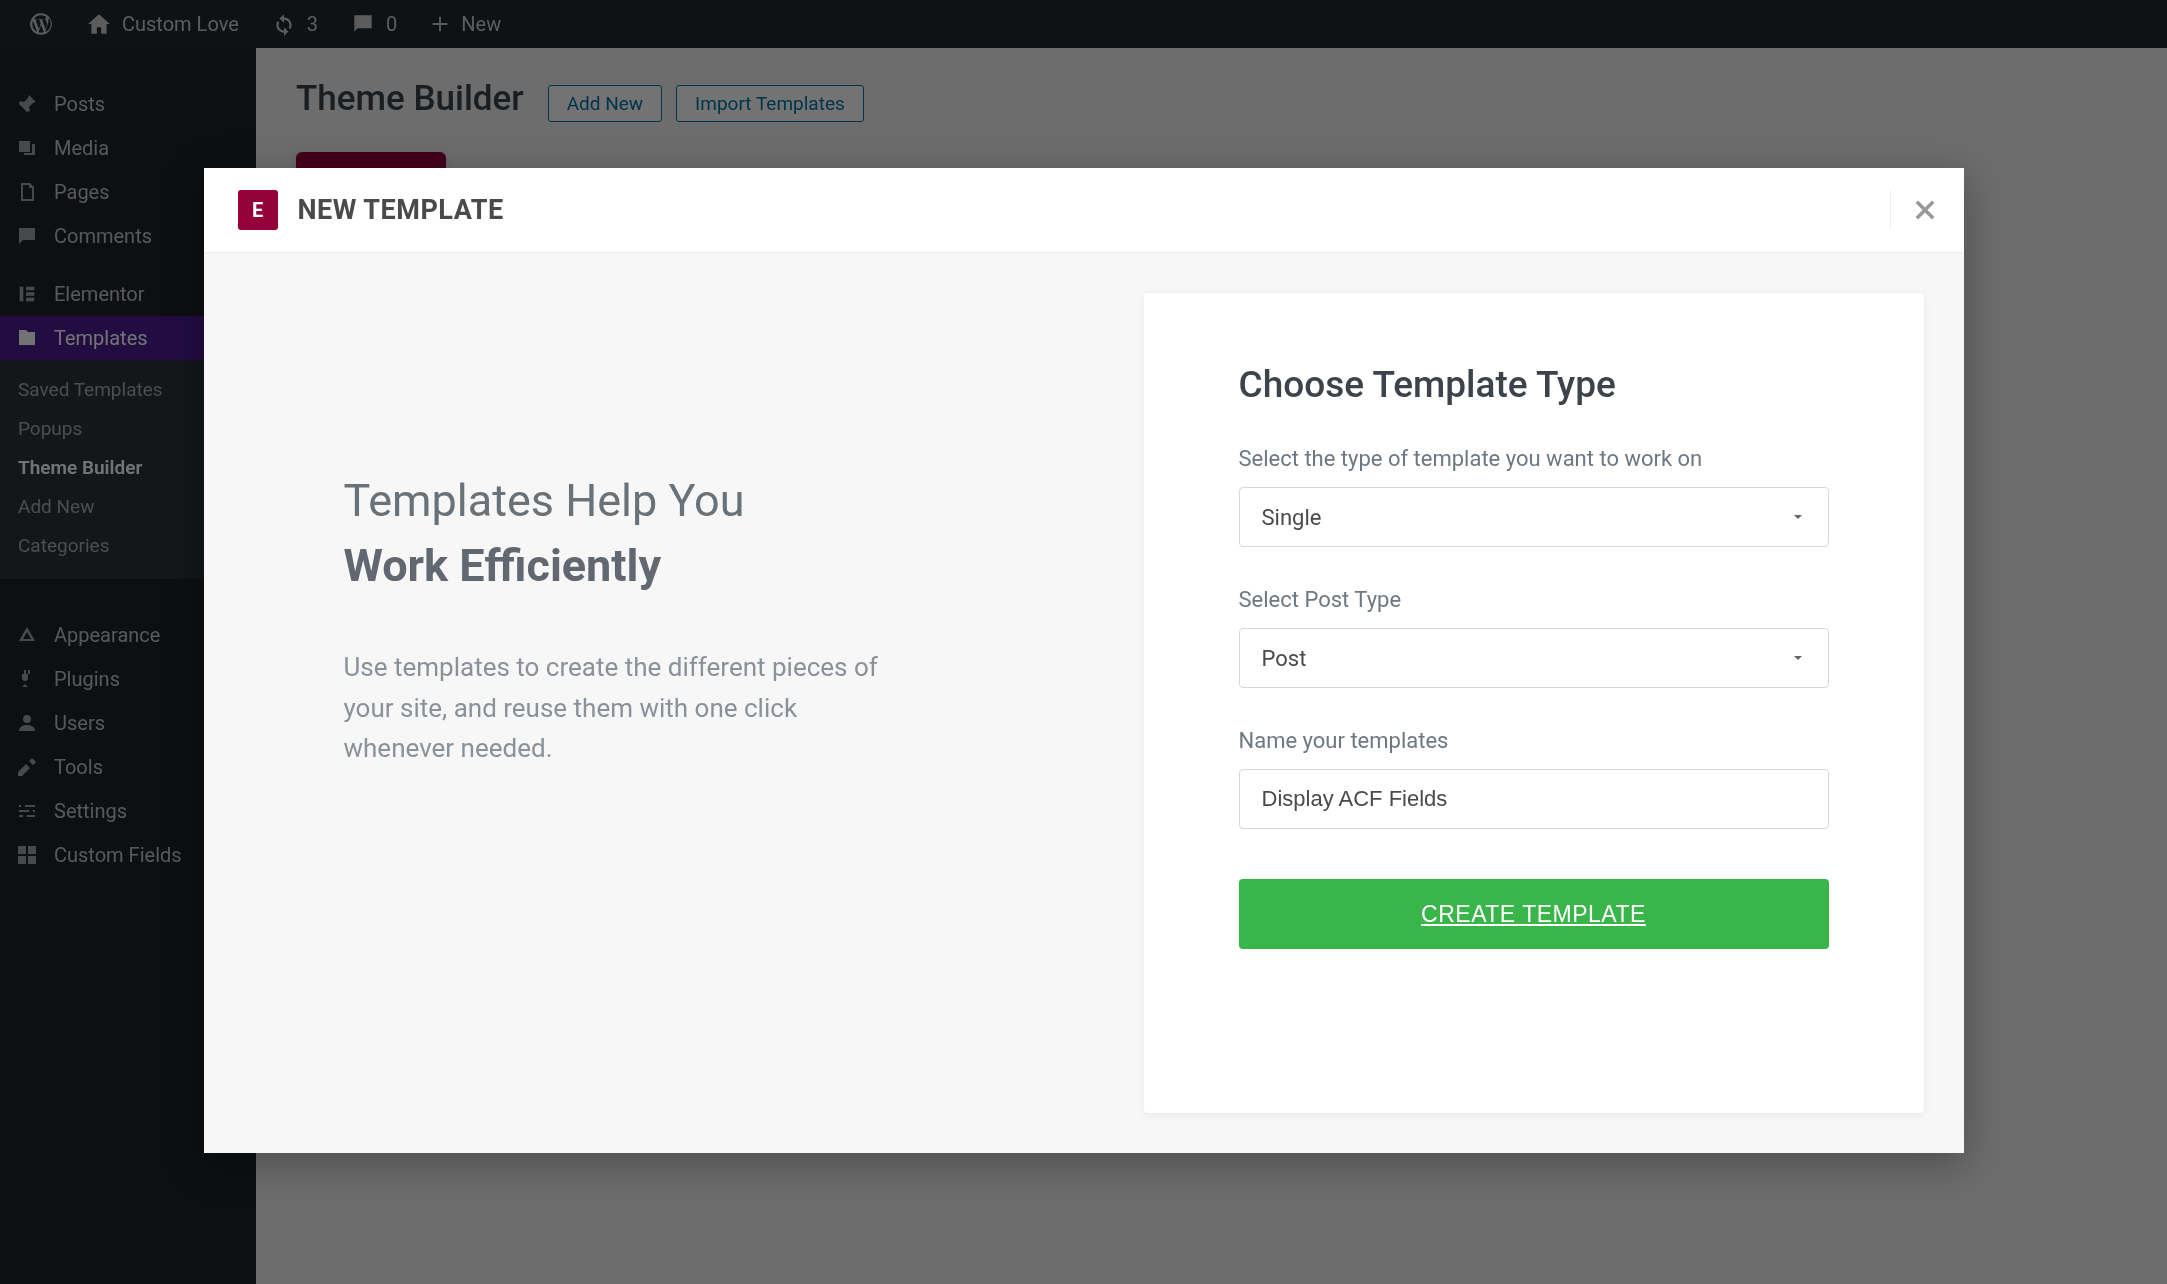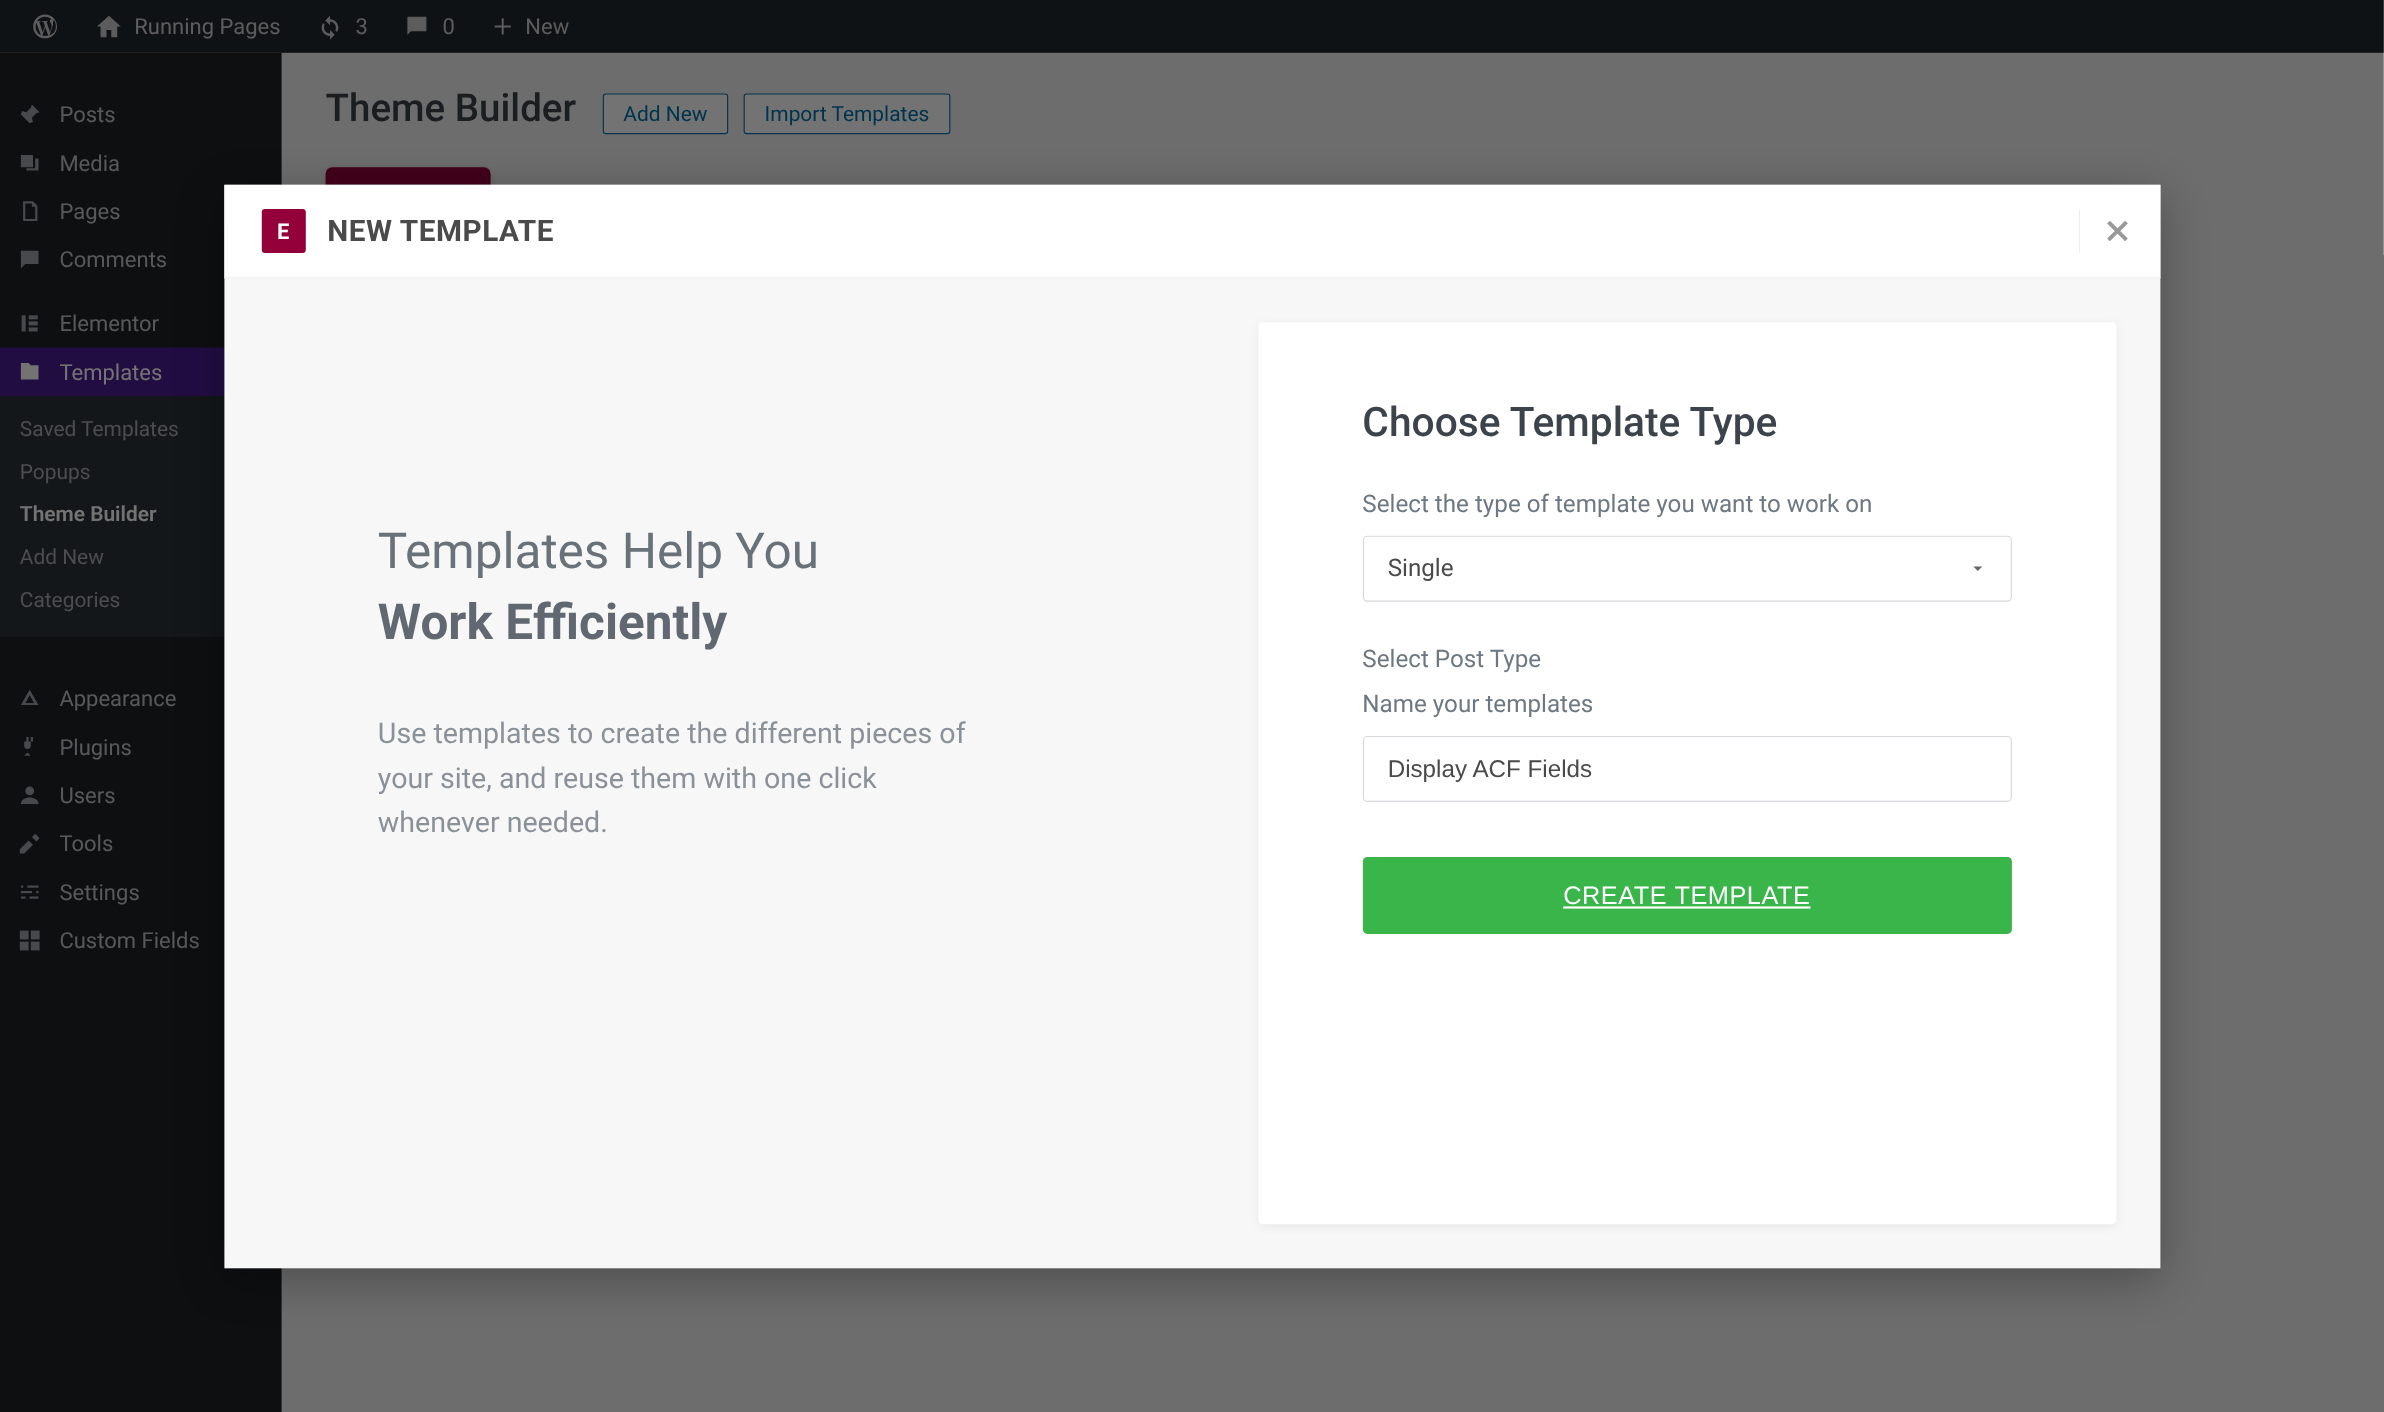--- a/index.html
+++ b/index.html
@@ -66,21 +66,21 @@
           <path d="M12 2C6.5 2 2 6.5 2 12s4.5 10 10 10 10-4.5 10-10S17.5 2 12 2zm-8 10c0-1.1.2-2.2.6-3.1l3.8 10.4C5.5 17.9 4 15.1 4 12zm8 8c-.8 0-1.5-.1-2.3-.3l2.4-7 2.5 6.8c0 .1 0 .1.1.1-.9.3-1.8.4-2.7.4zm1.1-11.8c.5 0 .9-.1.9-.1.4 0 .4-.7-.1-.6 0 0-1.3.1-2.1.1-.8 0-2.1-.1-2.1-.1-.4 0-.5.6 0 .6 0 0 .4.1.9.1l1.2 3.4-1.8 5.3-2.9-8.7c.5 0 .9-.1.9-.1.4 0 .4-.7-.1-.6 0 0-1.3.1-2.1.1h-.5C6.7 5.4 9.2 4 12 4c2.1 0 4 .8 5.4 2.1h-.1c-.8 0-1.3.7-1.3 1.4 0 .7.4 1.2.8 1.9.3.5.7 1.2.7 2.2 0 .7-.3 1.5-.6 2.6l-.8 2.7-2.9-8.7zm6.3-1.8c1 1.5 1.6 3.5 1.6 5.6 0 4.4-2.4 6.3-5.3 7.4l2.4-7.1c.5-1.1.6-2 .6-2.8 0-.3 0-.6-.1-.8.3-.8.6-1.5.8-2.3z"></path>
         </svg>
     </span>
   </div>
   <div class="item">
     <span class="icon">
       <svg width="26" height="26" viewBox="0 0 24 24" fill="#ccc">
           <path d="M12 3l10 9h-3v9h-5v-6h-4v6H5v-9H2z"></path>
         </svg>
     </span>
-    <span>Running Pages</span>
+    <span>Custom Love</span>
   </div>
   <div class="item">
     <span class="icon">
       <svg width="26" height="26" viewBox="0 0 24 24" fill="#ccc">
           <path d="M12 6V3L8 7l4 4V8c2.8 0 5 2.2 5 5 0 .8-.2 1.6-.6 2.3l1.5 1.5C18.6 15.6 19 14.3 19 13c0-3.9-3.1-7-7-7zm-5 7c0-.8.2-1.6.6-2.3L6.1 9.2C5.4 10.4 5 11.7 5 13c0 3.9 3.1 7 7 7v3l4-4-4-4v3c-2.8 0-5-2.2-5-5z"></path>
         </svg>
     </span>
     <span class="count">3</span>
   </div>
   <div class="item">
@@ -264,20 +264,28 @@
       <div class="field">
         <span>Single</span>
         <span class="chev">
           <svg width="16" height="16" viewBox="0 0 24 24" fill="#666">
               <path d="M6 9l6 6 6-6z"></path>
             </svg>
         </span>
       </div>
 
       <label>Select Post Type</label>
+      <div class="field">
+        <span>Post</span>
+        <span class="chev">
+          <svg width="16" height="16" viewBox="0 0 24 24" fill="#666">
+              <path d="M6 9l6 6 6-6z"></path>
+            </svg>
+        </span>
+      </div>
 
       <label>Name your templates</label>
       <input class="textfield" value="Display ACF Fields" style="">
 
       <button class="createbtn">CREATE TEMPLATE</button>
     </div>
   </div>
 </div>
 
 </body></html>

